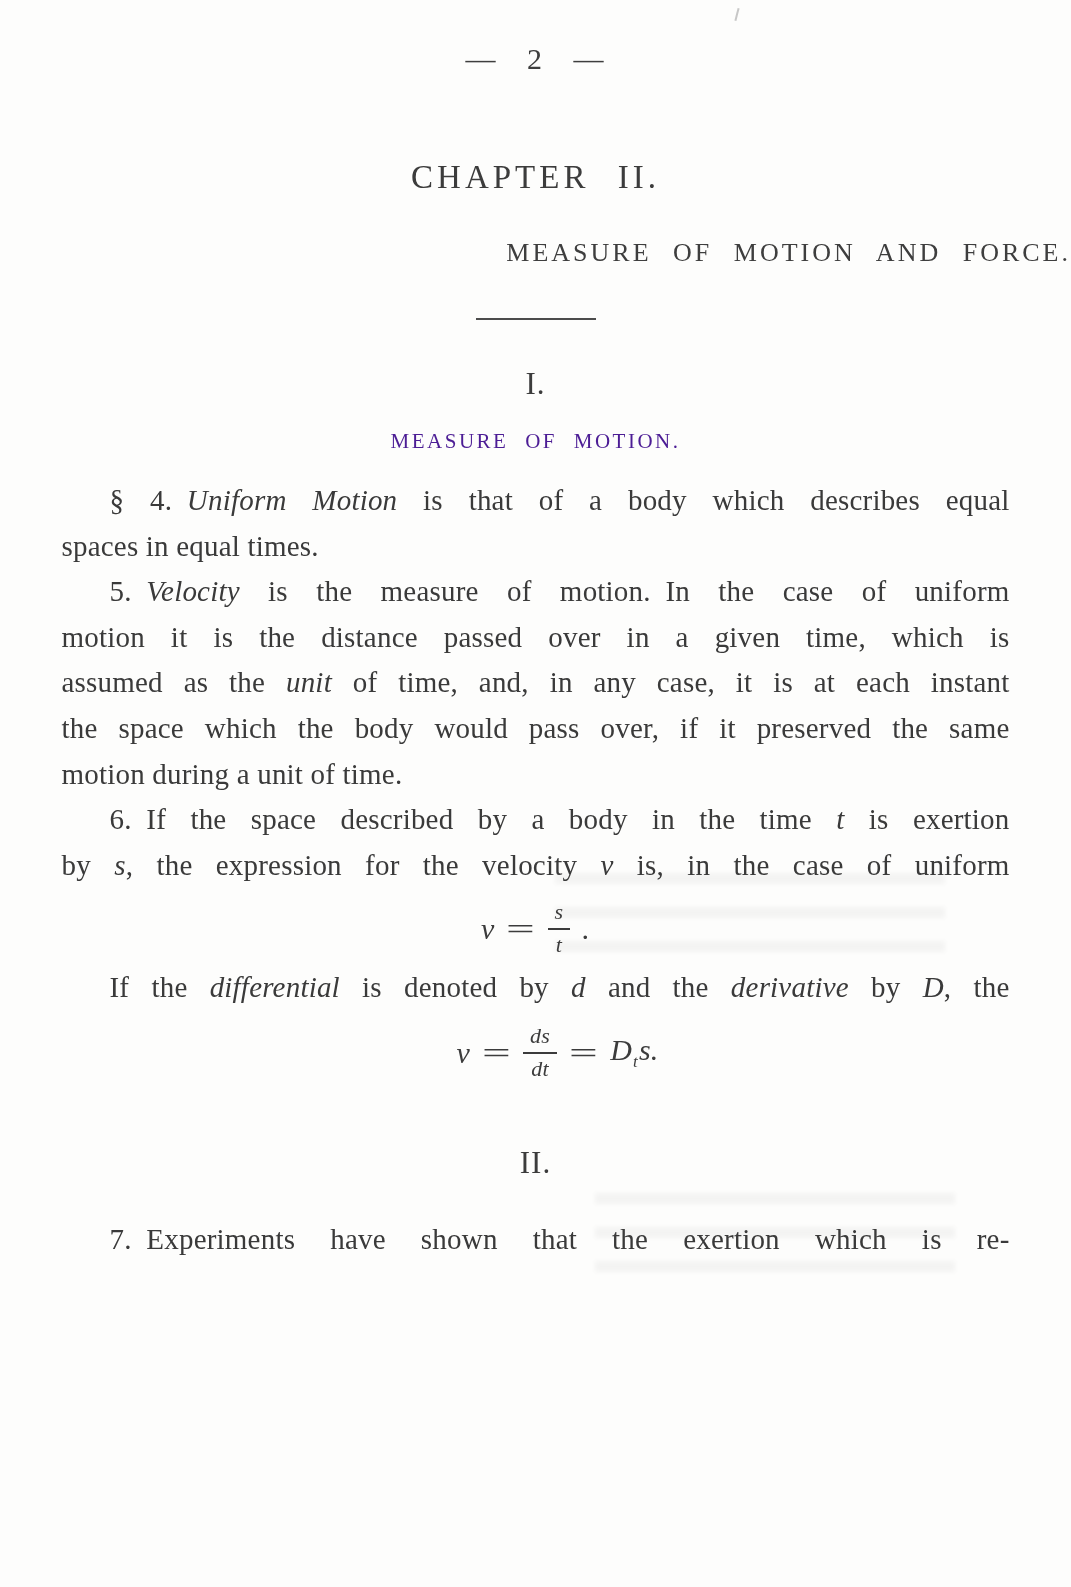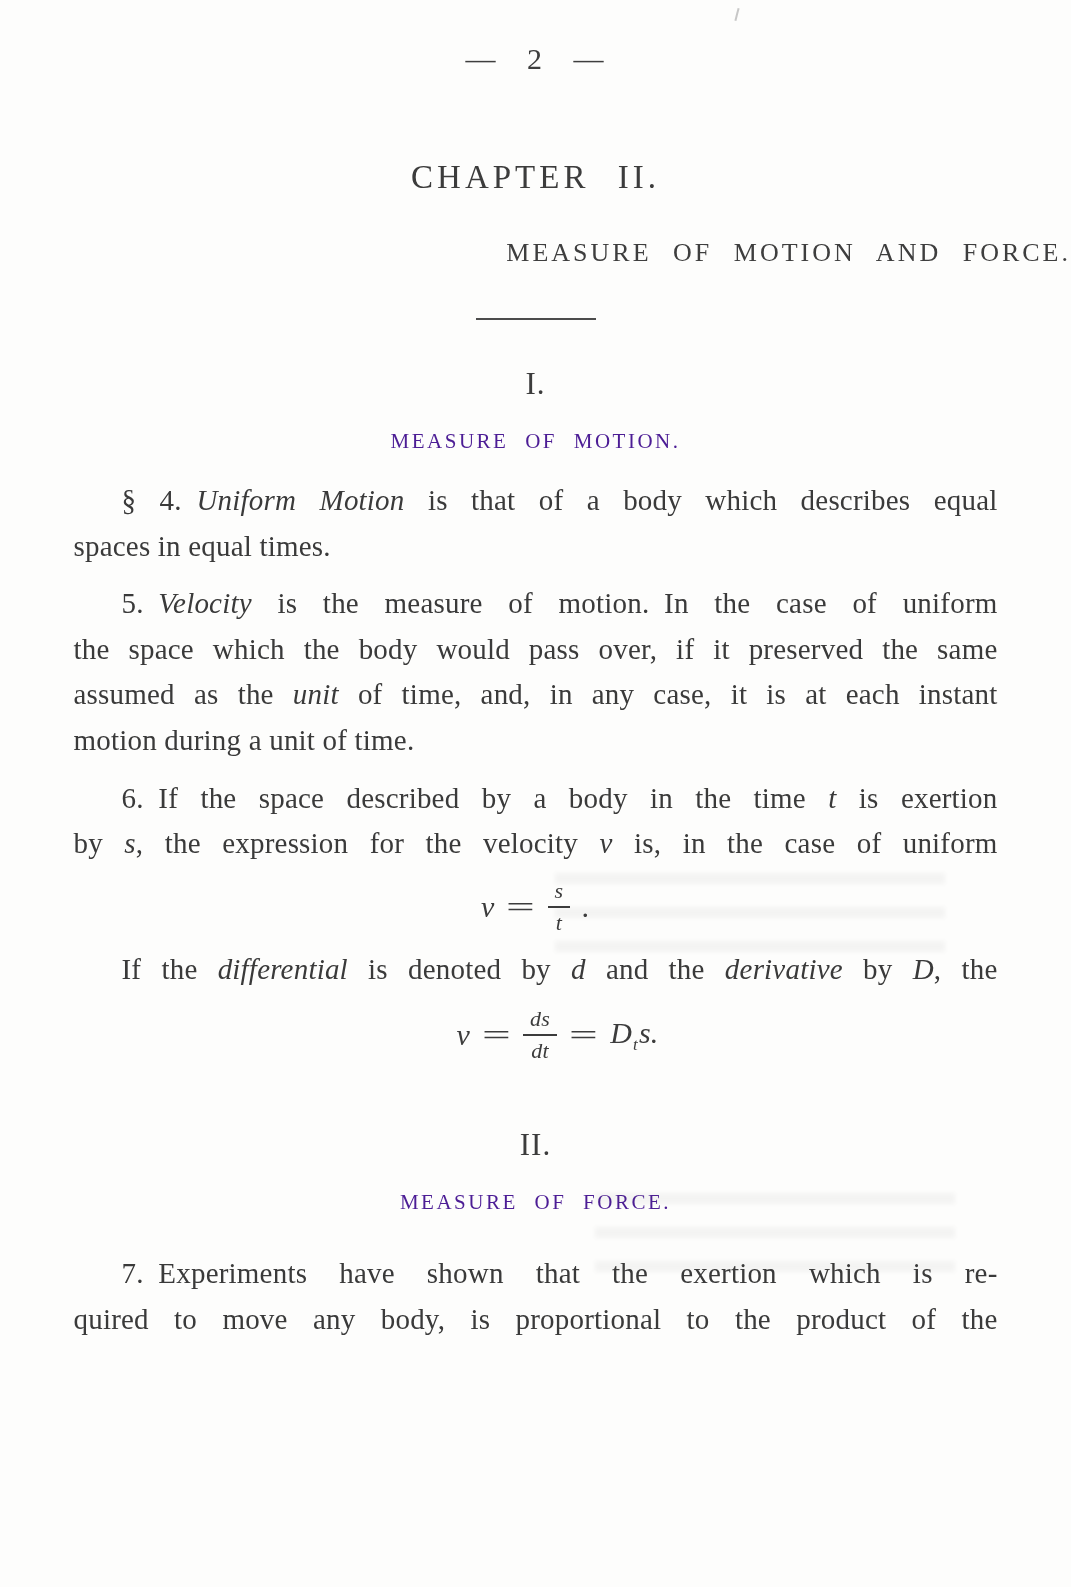--- a/index.html
+++ b/index.html
@@ -31,21 +31,21 @@
   .secnum.second { margin-top:64px; }
   .sechead {
     margin:27px 0 0; text-align:center; font-weight:normal;
     font-size:21px; color:#4c1d95; letter-spacing:2.5px; word-spacing:9px;
   }
   .body-col {
     width:948px; margin:24px auto 0;
     font-size:29px; line-height:45.6px; letter-spacing:0.2px;
   }
   .body-col.after-sec { margin-top:36px; }
-  .para { margin:12px; }
+  .para { margin:0; }
   .line { display:block; }
   .jl { text-align:justify; text-align-last:justify; }
   .ind { text-indent:48px; }
   .it { font-style:italic; }
   .eq {
     display:flex; justify-content:center; align-items:center;
     font-style:italic; font-size:30px; color:#3c3c3c; gap:12px;
     margin:12px 0 8px; line-height:1.1;
   }
   .eq.eq2 { margin:14px 0 0; transform:translateX(22px); }
@@ -86,22 +86,23 @@
 
   <div class="body-col">
 
     <div class="para">
       <div class="line jl ind"><span>§ 4. </span><span class="it">Uniform Motion</span><span> is that of a body which describes equal</span></div>
       <div class="line"><span>spaces in equal times.</span></div>
     </div>
 
     <div class="para">
       <div class="line jl ind"><span>5. </span><span class="it">Velocity</span><span> is the measure of motion. In the case of uniform</span></div>
+      <div class="line jl"><span>motion it is the distance passed over in a given time, which is</span></div>
+      <div class="line jl"><span>assumed as the </span><span class="it">unit</span><span> of time, and, in any case, it is at each instant</span></div>
       <div class="line jl"><span>the space which the body would pass over, if it preserved the same</span></div>
-      <div class="line jl"><span>assumed as the </span><span class="it">unit</span><span> of time, and, in any case, it is at each instant</span></div>
       <div class="line"><span>motion during a unit of time.</span></div>
     </div>
 
     <div class="para">
       <div class="line jl ind"><span>6. If the space described by a body in the time </span><span class="it">t</span><span> is exertion</span></div>
       <div class="line jl"><span>by </span><span class="it">s</span><span>, the expression for the velocity </span><span class="it">v</span><span> is, in the case of uniform</span></div>
     </div>
 
     <div class="eq">
       <span class="it">v</span>
@@ -124,22 +125,20 @@
         <span class="num it">ds</span>
         <span class="den it">dt</span>
       </span>
       <span class="rel">=</span>
       <span><span class="it">D</span><span class="it sub">t</span><span class="it">s.</span></span>
     </div>
 
   </div>
 
   <div class="secnum second">II.</div>
-  <div class="sechead">MEASURE OF FORCE.</div>
 
   <div class="body-col after-sec">
     <div class="para">
       <div class="line jl ind"><span>7. Experiments have shown that the exertion which is re-</span></div>
-      <div class="line jl"><span>quired to move any body, is proportional to the product of the</span></div>
     </div>
   </div>
 
 </div>
 
 </body></html>

